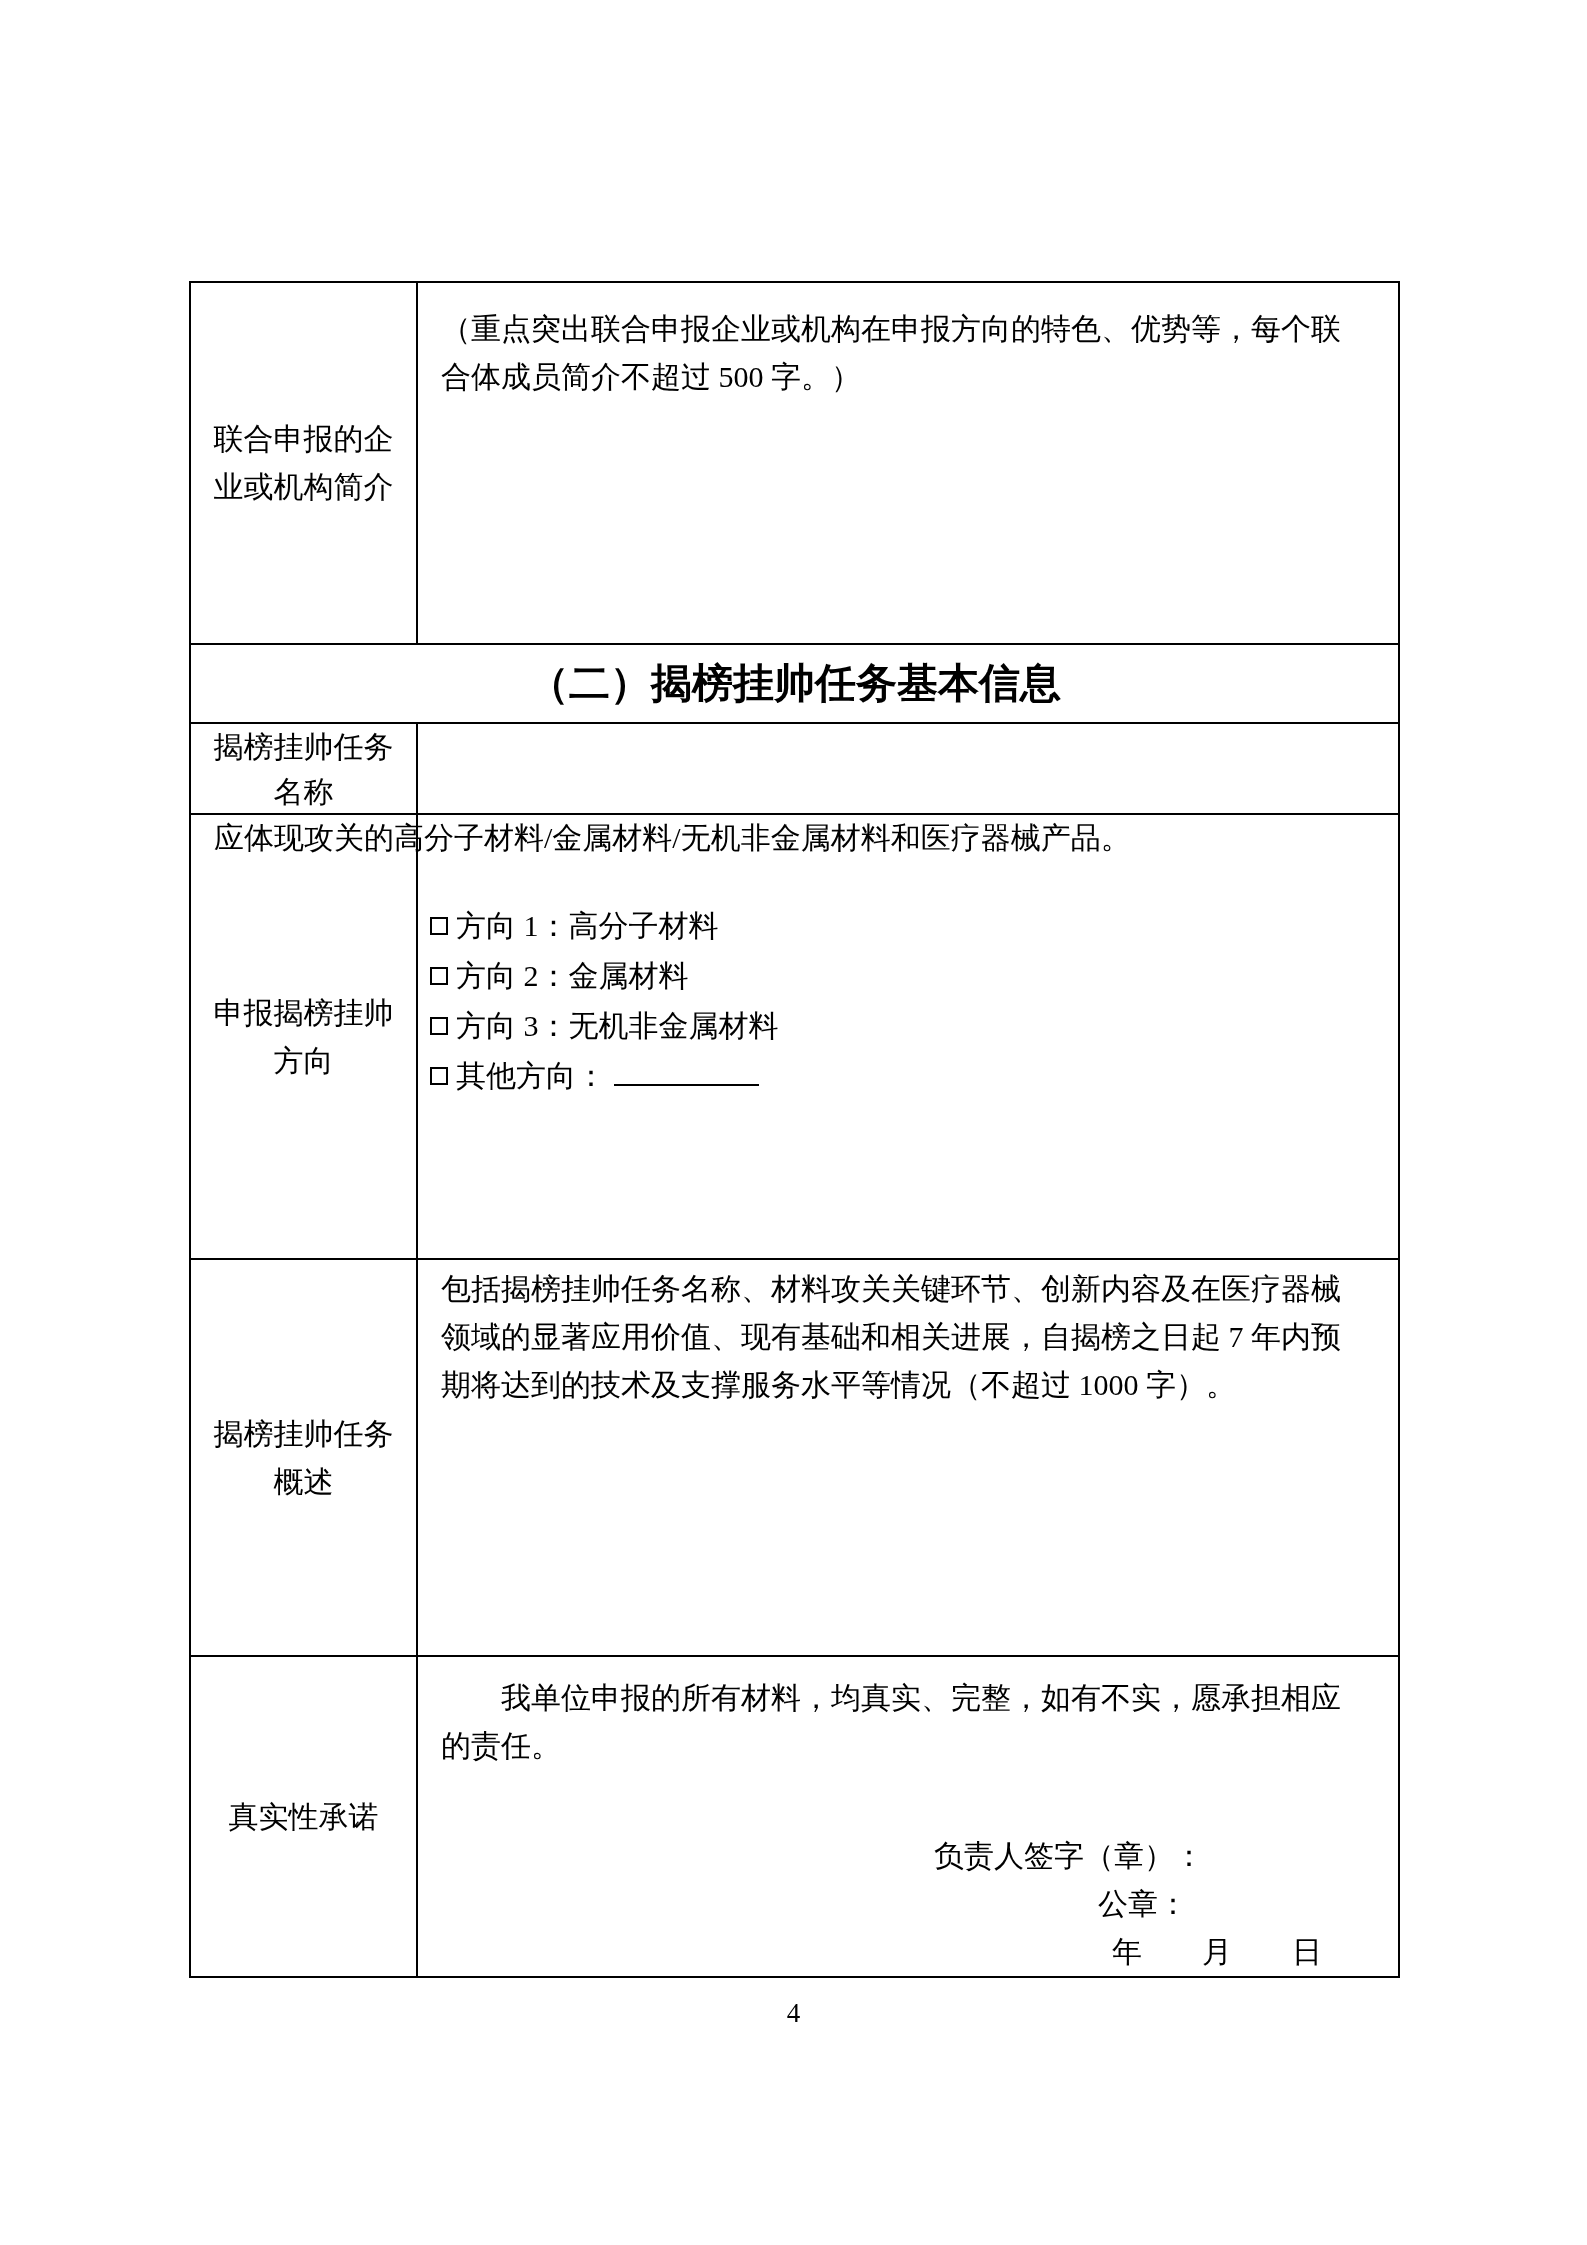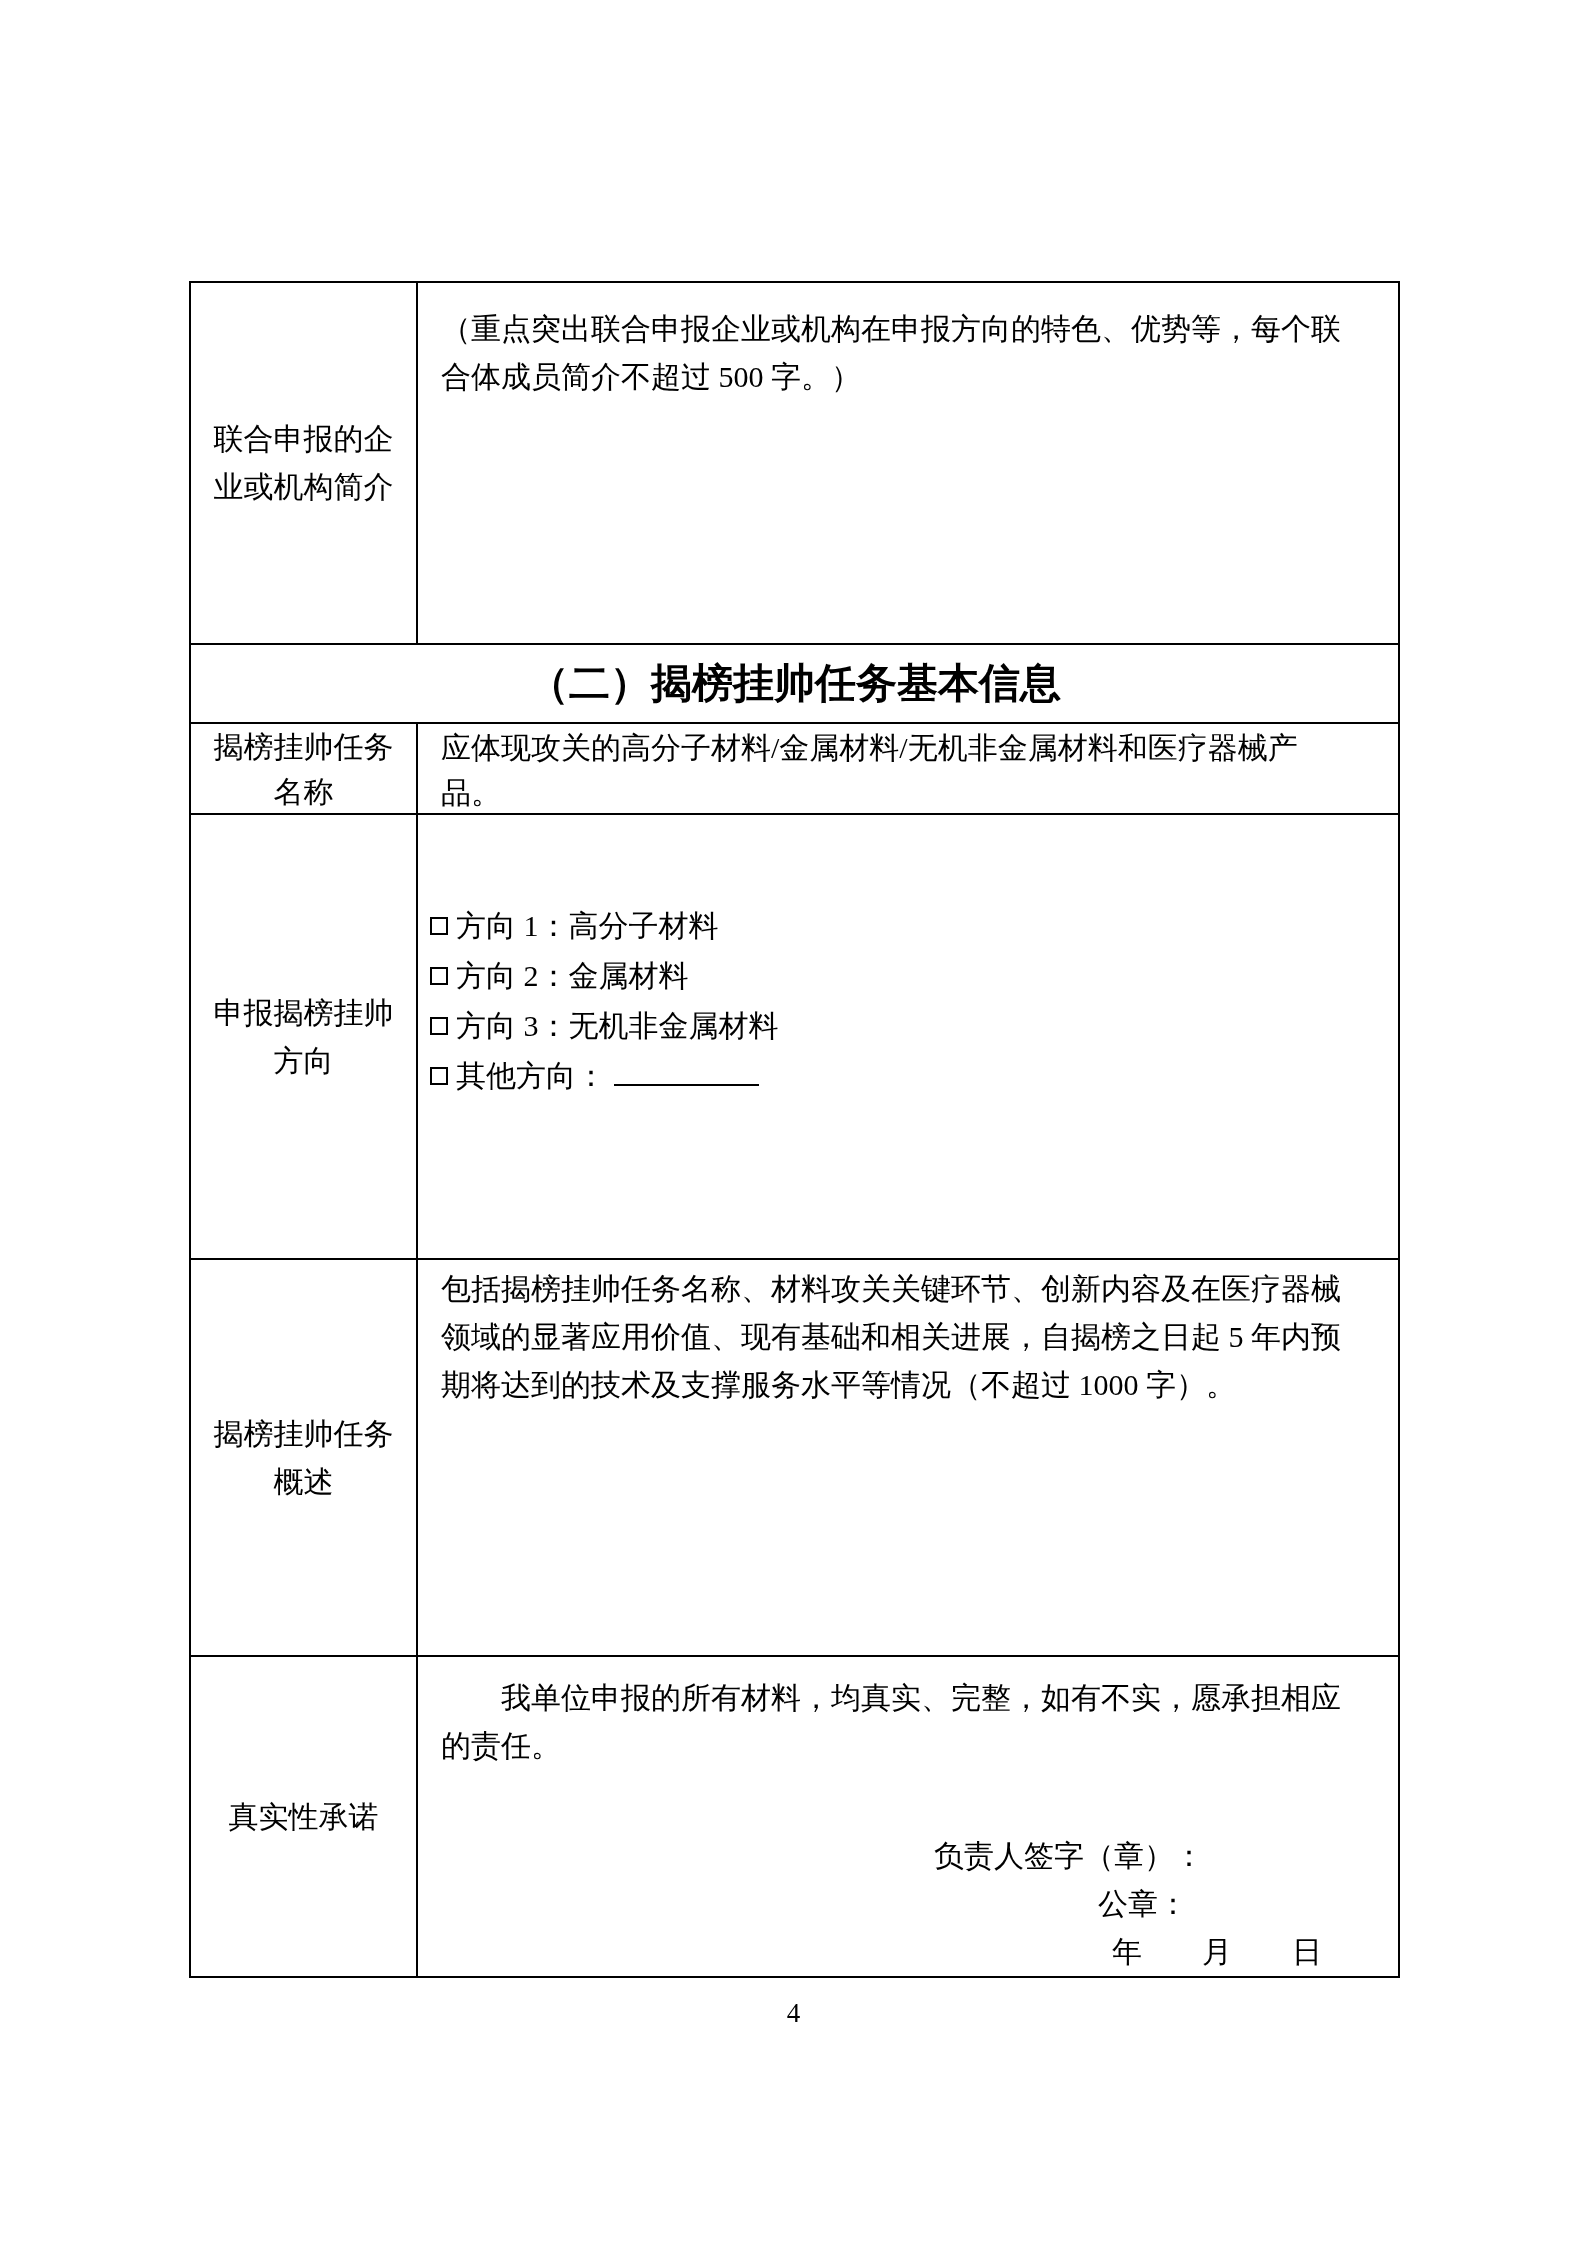--- a/index.html
+++ b/index.html
@@ -25,21 +25,21 @@
     border: 2px solid #000000;
   }
   .trow {
     display: flex;
     box-sizing: border-box;
     border-bottom: 2px solid #000000;
   }
   .trow.last { border-bottom: none; }
   .r1 { height: 362px; }
   .r2 { height: 79px; }
-  .r3 { height: 91px; }
+  .r3 { height: 91px; flex-direction: column; }
   .r4 { height: 445px; }
   .r5 { height: 397px; }
   .r6 { height: 319px; }
 
   .label-cell {
     width: 227px;
     box-sizing: border-box;
     border-right: 2px solid #000000;
     display: flex;
     align-items: center;
@@ -153,21 +153,21 @@
         <div class="opt">
           <span class="cb"></span><span>其他方向：</span><span class="blank"></span>
         </div>
       </div>
     </div>
 
     <div class="trow r5">
       <div class="label-cell">
         <div class="label-inner">揭榜挂帅任务概述</div>
       </div>
-      <div class="content-cell r5c">包括揭榜挂帅任务名称、材料攻关关键环节、创新内容及在医疗器械领域的显著应用价值、现有基础和相关进展，自揭榜之日起 5 年内预期将达到的技术及支撑服务水平等情况（不超过 1000 字）。</div>
+      <div class="content-cell r5c">包括揭榜挂帅任务名称、材料攻关关键环节、创新内容及在医疗器械领域的显著应用价值、现有基础和相关进展，自揭榜之日起 7 年内预期将达到的技术及支撑服务水平等情况（不超过 1000 字）。</div>
     </div>
 
     <div class="trow r6 last">
       <div class="label-cell">
         <div class="label-inner">真实性承诺</div>
       </div>
       <div class="content-cell r6c">
         <div class="pledge">我单位申报的所有材料，均真实、完整，如有不实，愿承担相应的责任。</div>
         <div class="sig">
           <div class="sl1">负责人签字（章）：</div>

